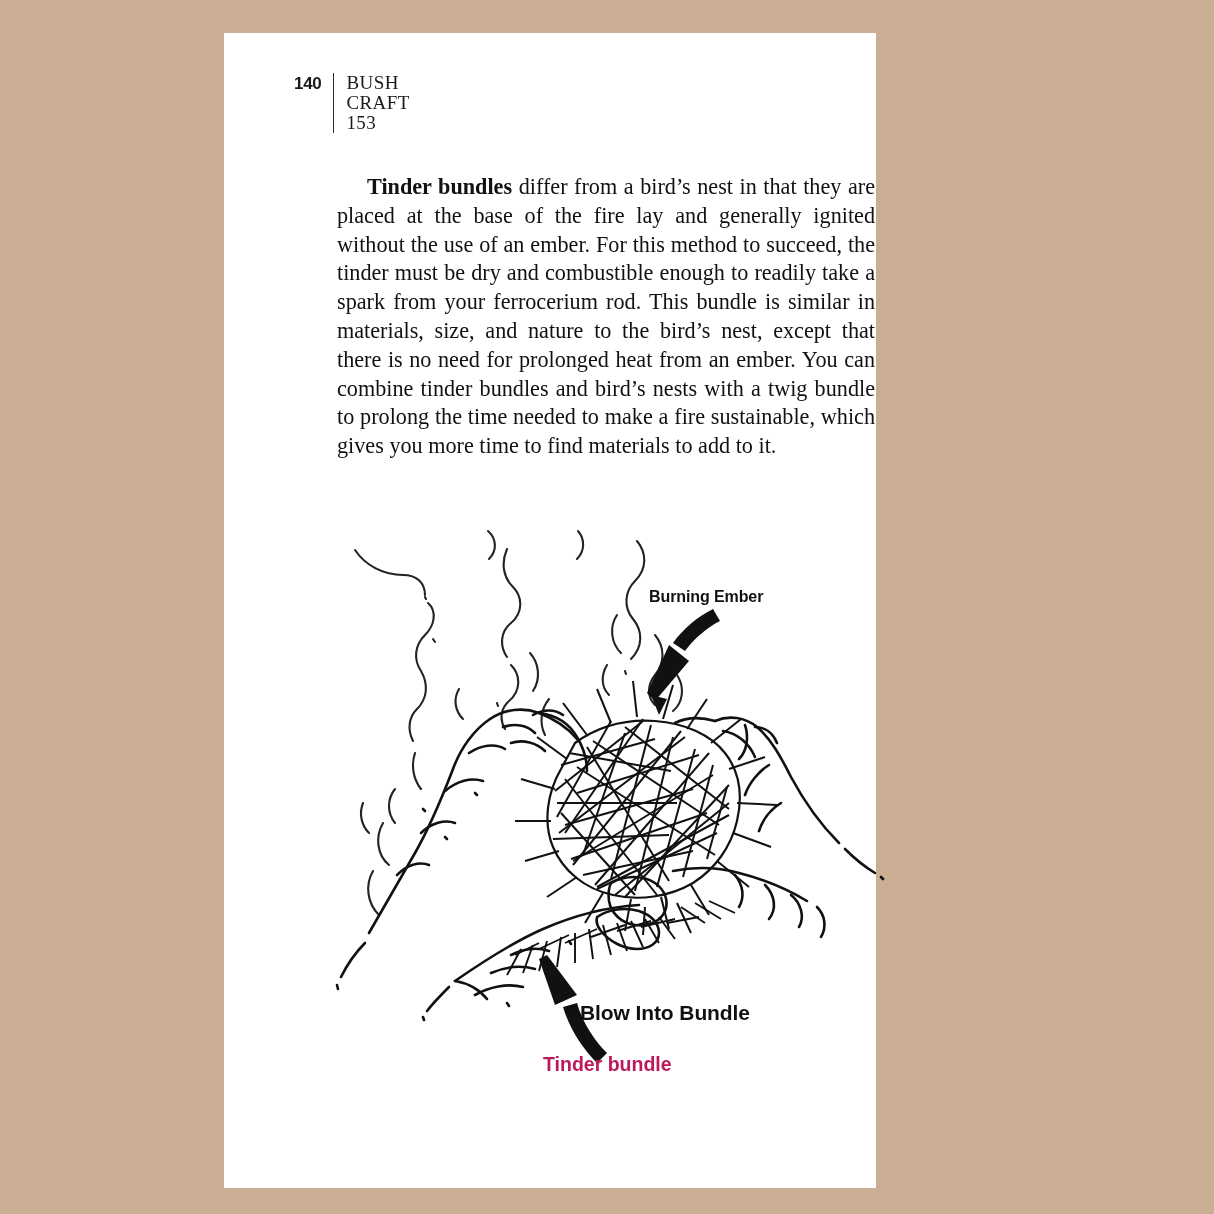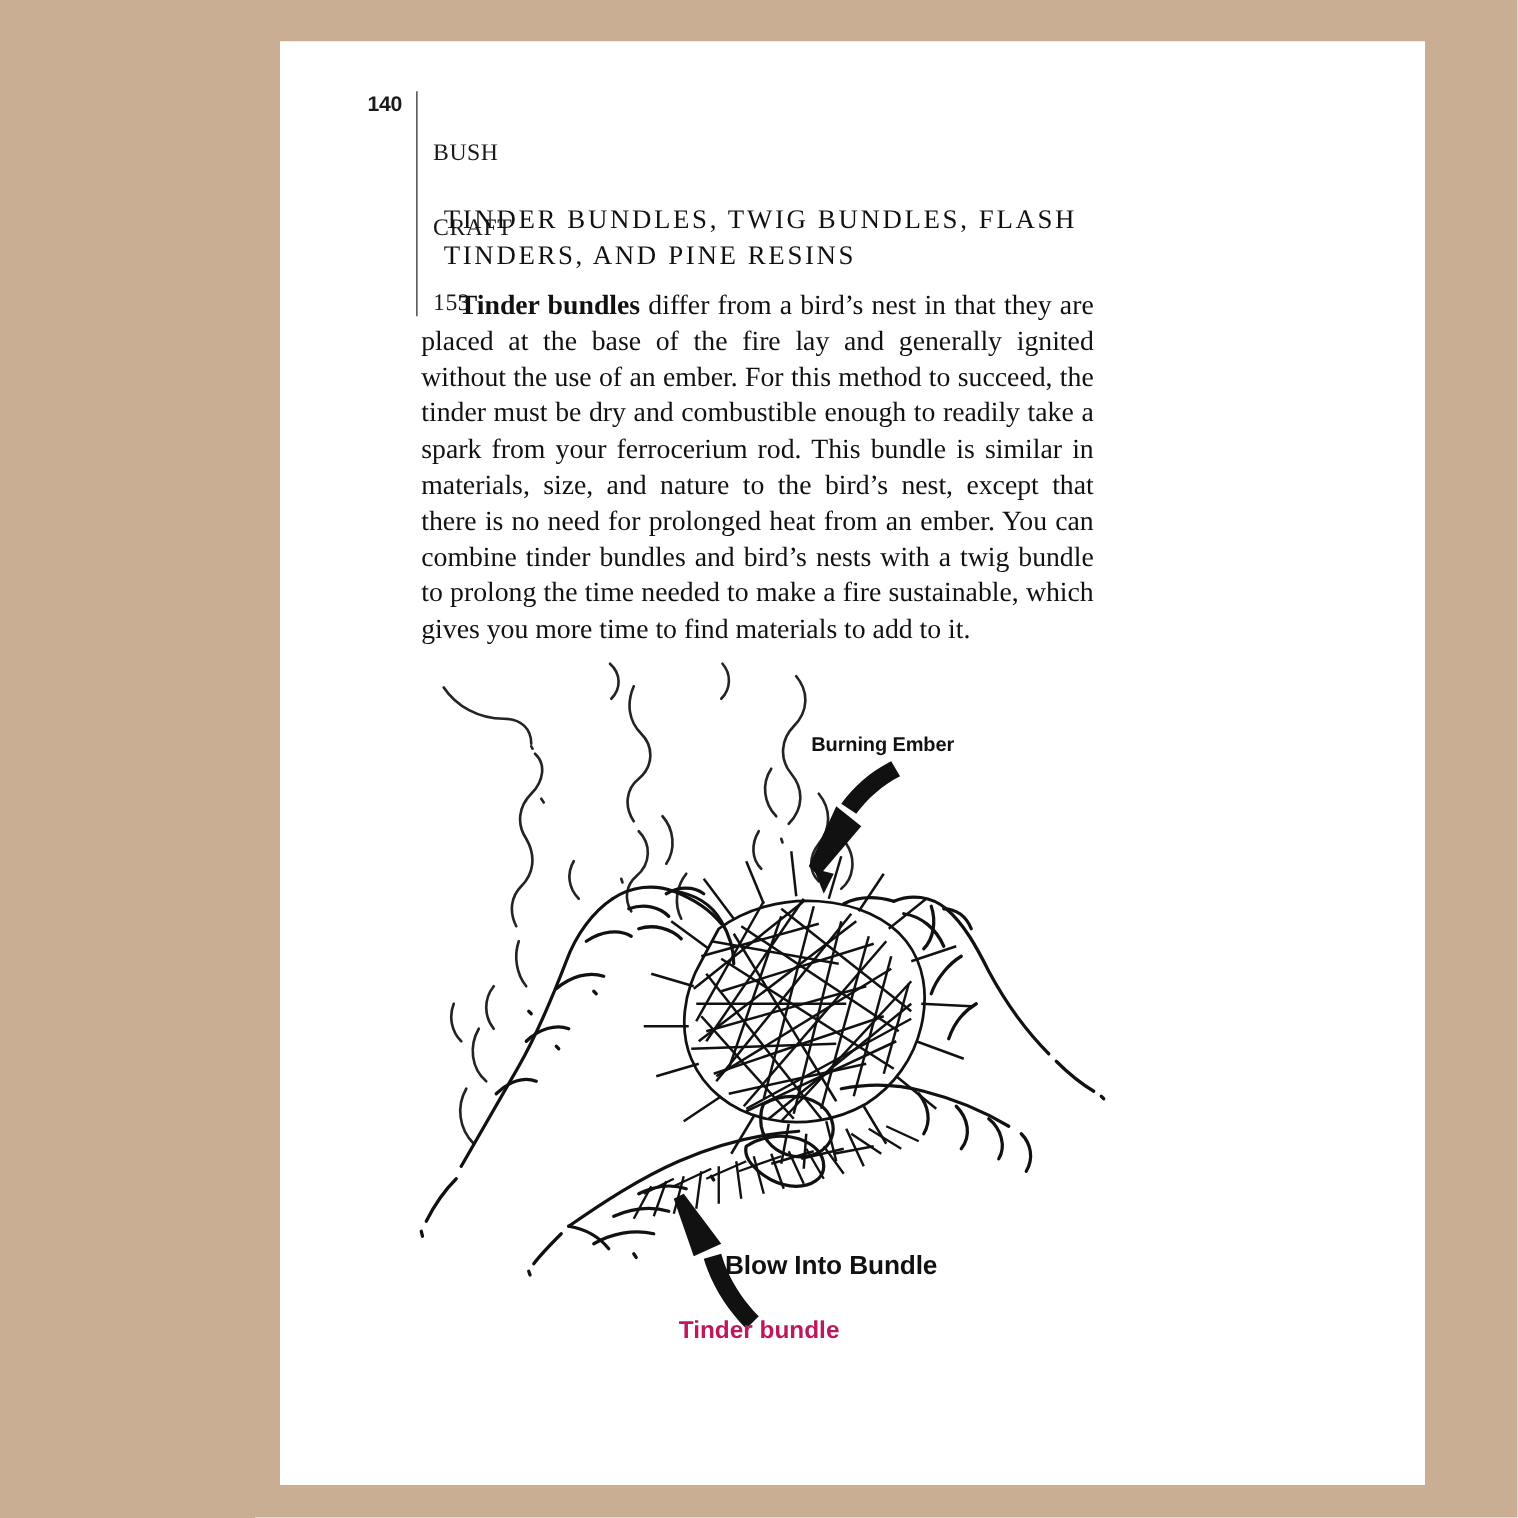--- a/index.html
+++ b/index.html
@@ -13,21 +13,21 @@
     background: #c9ae94;
     font-family: "Liberation Serif", "DejaVu Serif", serif;
     overflow: hidden;
   }
 
   
   .page-sheet {
     position: absolute;
     left: 224px;
     top: 33px;
-    width: 916px;
+    width: 652px;
     height: 1155px;
     background: #ffffff;
   }
 
   
   .running-head {
     position: absolute;
     left: 70px;
     top: 40px;
     display: flex;
@@ -49,21 +49,21 @@
     background: #2b2b2b;
     margin-right: 12px;
   }
   .head-title {
     font-family: "Liberation Serif", "DejaVu Serif", serif;
     font-size: 19px;
     line-height: 20px;
     color: #1a1a1a;
     letter-spacing: 0.4px;
   }
-  .head-title div { white-space: nowrap; margin-top: 40px; }
+  .head-title div { white-space: nowrap; }
 
   
   .text-col {
     position: absolute;
     left: 101px;
     top: 128px;
     width: 562px;
   }
   .section-heading {
     font-family: "Liberation Serif", "DejaVu Serif", serif;
@@ -128,21 +128,20 @@
     <div class="folio">140</div>
     <div class="head-rule"></div>
     <div class="head-title">
       <div>BUSH</div>
       <div>CRAFT</div>
       <div>153</div>
     </div>
   </div>
 
   <div class="text-col">
-    <h2 class="section-heading">TINDER BUNDLES, TWIG BUNDLES, FLASH TINDERS, AND PINE RESINS</h2>
     <p class="body-para last-line-left"><span class="lead-bold">Tinder bundles</span><span> differ from a bird’s nest in that they are placed at the base of the fire lay and generally ignited without the use of an ember. For this method to succeed, the tinder must be dry and combustible enough to readily take a spark from your ferrocerium rod. This bundle is similar in materials, size, and nature to the bird’s nest, except that there is no need for prolonged heat from an ember. You can combine tinder bundles and bird’s nests with a twig bundle to prolong the time needed to make a fire sustainable, which gives you more time to find materials to add to it.</span></p>
   </div>
 
   <div class="figure-wrap">
     <svg viewBox="0 0 570 570" xmlns="http://www.w3.org/2000/svg" fill="none" stroke="#111" stroke-linecap="round" stroke-linejoin="round">
 
       <g stroke-width="2.1" opacity="0.92">
         <path d="M30 47 C 40 62, 58 72, 78 72 C 92 72, 100 80, 100 92"></path>
         <path d="M103 100 C 112 108, 110 122, 100 132 C 90 142, 88 156, 96 168
                  C 104 182, 102 196, 92 206 C 84 214, 82 226, 88 238"></path>

